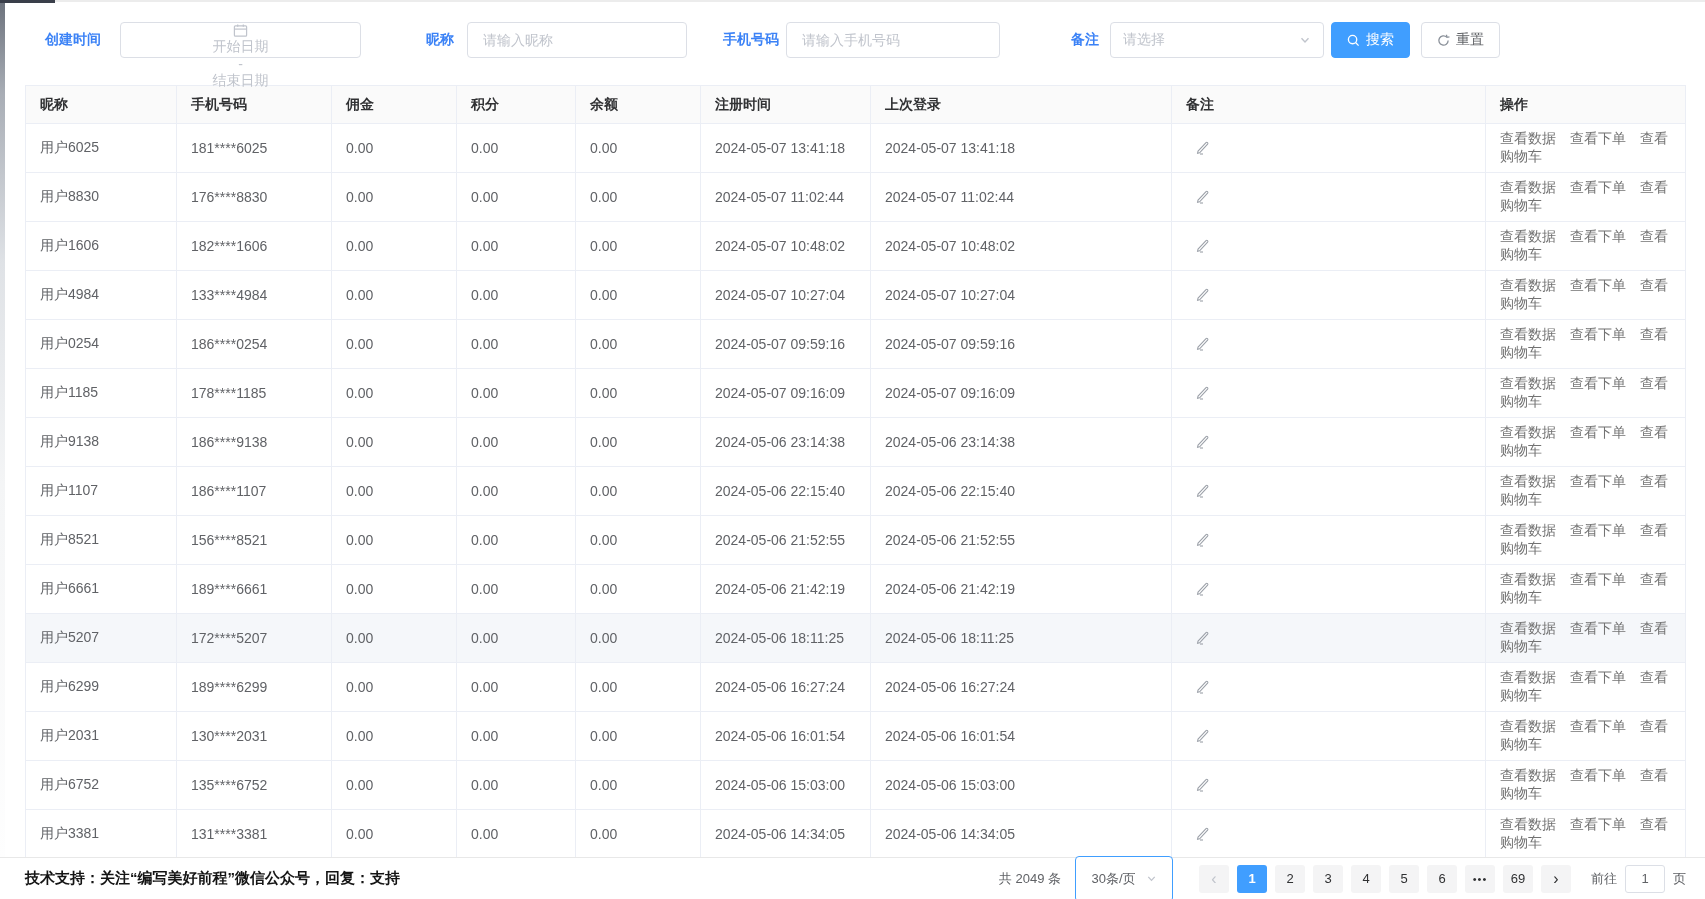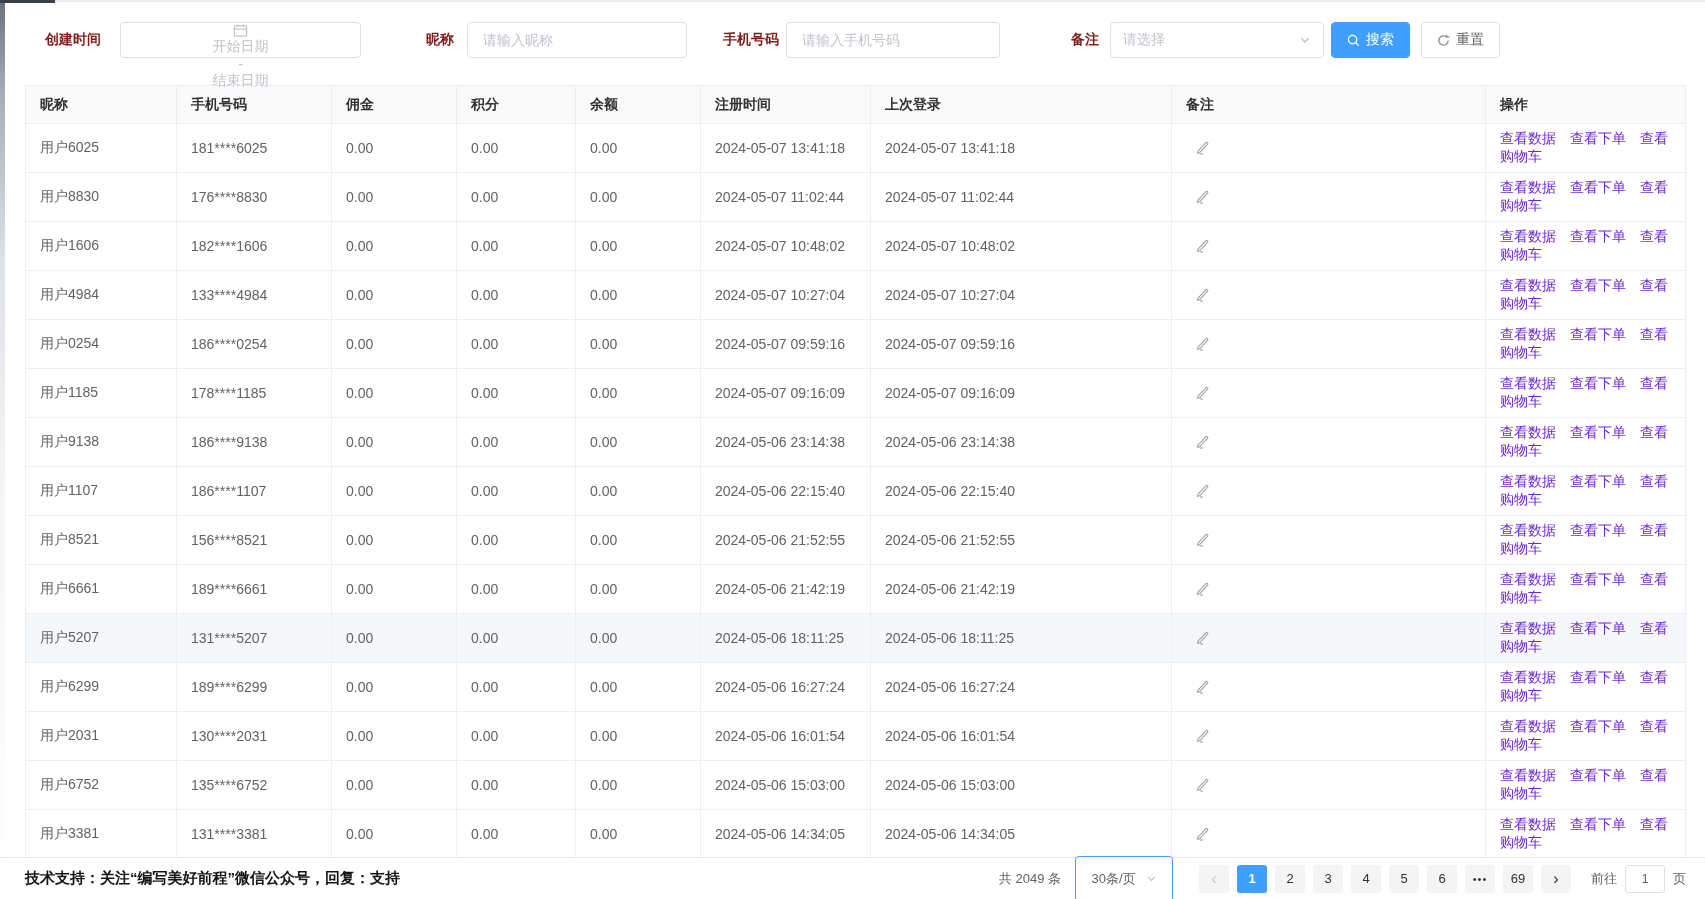--- a/index.html
+++ b/index.html
@@ -12,21 +12,21 @@
   
   .edge-top { position:absolute; top:0; left:0; width:100%; height:2px; background:#ececec; }
   .edge-top-dark { position:absolute; top:0; left:0; width:55px; height:3px; background:#3a3f4a; }
   .edge-left {
     position:absolute; top:3px; left:0; width:5px; height:896px;
     background:linear-gradient(180deg,#6d737d 0px,#a8adb5 90px,#dfe2e6 260px,#f4f5f6 480px,#ffffff 100%);
   }
 
   
   .filter-bar { display:flex; align-items:center; height:36px; margin:22px 0 0 45px; white-space:nowrap; }
-  .f-label { font-weight:bold; color:#7f1d1d; }
+  .f-label { font-weight:bold; color:#3b82f6; }
   .date-range {
     width:241px; height:36px; margin-left:19px; border:1px solid #dcdfe6; border-radius:4px;
     display:flex; align-items:center; padding:0 12px; cursor:pointer; background:#fff;flex-direction:column;
   }
   .date-range .ph { flex:1; text-align:center; }
   .ph { color:#c0c4cc; }
   .sep { color:#c0c4cc; padding:0 2px; }
   .ico { display:inline-flex; align-items:center; }
   .text-input {
     height:36px; border:1px solid #dcdfe6; border-radius:4px; padding:0 15px;
@@ -51,21 +51,21 @@
 
   
   table { border-collapse:collapse; table-layout:fixed; width:1660px; margin:27px 0 0 25px; font-size:14px; }
   th {
     height:38px; background:#fafafa; border:1px solid #ebeef5; padding:0 14px;
     text-align:left; font-weight:bold; color:#303133;
   }
   td { height:49px; border:1px solid #ebeef5; padding:0 14px; color:#606266; background:#fff; }
   tr.hovered td { background:#f5f7fa; }
   .remark-edit { cursor:pointer; display:inline-flex; align-items:flex-end; margin-left:8px; }
-  .op-link { color:#6d28d9; text-decoration:none; margin-right:14px; cursor:pointer; }
+  .op-link { color:#737373; text-decoration:none; margin-right:14px; cursor:pointer; }
   .op-link:last-child { margin-right:0; }
 
   
   .footer {
     position:absolute; left:0; bottom:0; width:1705px; height:42px; background:#fff;
     border-top:1px solid #e8e8e8; display:flex; align-items:center; padding:0 19px 0 25px;
   }
   .support { font-weight:bold; color:#141414; font-size:15px; }
   .pagination { margin-left:auto; display:flex; align-items:center; font-size:13px; color:#606266; }
   .total { margin-right:14px; }
@@ -330,21 +330,21 @@
         <td><span class="remark-edit">
             <svg width="16" height="16" viewBox="0 0 16 16" fill="none" stroke="#9ba0a8" stroke-width="1.1">
               <path d="M4 12.2 L12 3.6 a1.1 1.1 0 0 1 1.6 1.5 L5.6 13.8 L3.6 14.2 Z"></path>
               <line x1="6" y1="15" x2="9" y2="15"></line>
             </svg>
           </span></td>
         <td><a class="op-link">查看数据</a><a class="op-link">查看下单</a><a class="op-link">查看购物车</a></td>
       </tr>
       <tr class="hovered">
         <td>用户5207</td>
-        <td>131****5207</td>
+        <td>172****5207</td>
         <td>0.00</td>
         <td>0.00</td>
         <td>0.00</td>
         <td>2024-05-06 18:11:25</td>
         <td>2024-05-06 18:11:25</td>
         <td><span class="remark-edit">
             <svg width="16" height="16" viewBox="0 0 16 16" fill="none" stroke="#9ba0a8" stroke-width="1.1">
               <path d="M4 12.2 L12 3.6 a1.1 1.1 0 0 1 1.6 1.5 L5.6 13.8 L3.6 14.2 Z"></path>
               <line x1="6" y1="15" x2="9" y2="15"></line>
             </svg>

